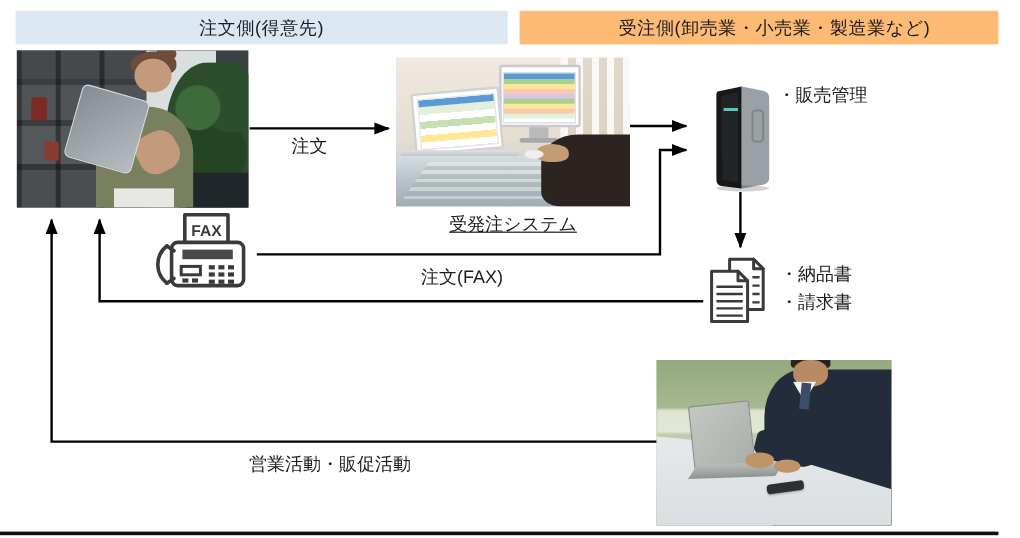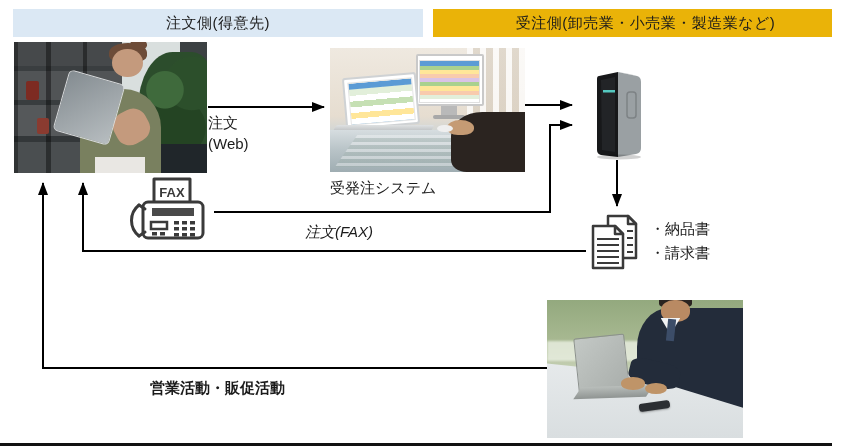--- a/index.html
+++ b/index.html
@@ -4,24 +4,24 @@
 <style>
   * { margin:0; padding:0; box-sizing:border-box; }
   html,body { background:#fff; }
   body { font-family:"Liberation Sans","DejaVu Sans",sans-serif; color:#1b1b1b; }
   .canvas { position:relative; width:832px; height:448px; background:#fff; overflow:hidden; }
 
   
   .hbar { position:absolute; top:9px; height:28px; display:flex; align-items:center; justify-content:center;
           font-size:15px; letter-spacing:.5px; }
   .hbar.blue { left:13px; width:410px; background:#dbe8f4; }
-  .hbar.orange { left:433px; width:409px; background:#eab308;padding-left:16px; }
-
-  
-  .lbl { position:absolute; font-size:15px; text-align:left; line-height:21px; white-space:nowrap; }
+  .hbar.orange { left:433px; width:409px; background:#fdba74;padding-left:16px; }
+
+  
+  .lbl { position:absolute; font-size:15px; text-align:center; line-height:21px; white-space:nowrap; }
 
   
   .photo { position:absolute; overflow:hidden; }
   .photo * { position:absolute; }
   .ph-customer { left:14px; top:42px; width:193px; height:131px; background:#3c4143; }
   .ph-system   { left:330px; top:48px; width:195px; height:124px; background:linear-gradient(180deg,#efe9e0 0%,#e6ddd0 55%,#cdd4d6 70%,#b9c3c6 100%); }
   .ph-sales    { left:547px; top:300px; width:196px; height:138px; background:linear-gradient(180deg,#93a97e 0%,#aebd97 38%,#ccd5bd 52%,#c4cdb4 60%,#a9b796 100%); }
 
   
   .c-window { left:52%; top:0; width:34%; height:78%; background:#d9dfde; }
@@ -142,21 +142,21 @@
     <div class="s-laptop">
       <div class="s-lrows"></div>
     </div>
     <div class="s-lbase"></div>
     <div class="s-desk"></div>
     <div class="s-reflect"></div>
     <div class="s-arm"></div>
     <div class="s-hand"></div>
     <div class="s-mouse"></div>
   </div>
-  <div class="lbl" style="left:330px; top:177px; width:195px;">受発注システム</div>
+  <div class="lbl" style="left:330px; top:177px; width:195px;text-decoration:underline;">受発注システム</div>
 
   <div class="photo ph-sales">
     <div class="m-band"></div>
     <div class="m-suit"></div>
     <div class="m-hair"></div>
     <div class="m-head"></div>
     <div class="m-shirt"></div>
     <div class="m-tie"></div>
     <div class="m-desk"></div>
     <div class="m-laptop-screen"></div>
@@ -249,28 +249,28 @@
       <path d="M525 105 L572 105" marker-end="url(#ah)"></path>
       <path d="M214 212 L550 212 L550 125 L572 125" marker-end="url(#ah)"></path>
       <path d="M617 160 L617 206" marker-end="url(#ah)"></path>
       <path d="M586 251 L83 251 L83 183" marker-end="url(#ah)"></path>
       <path d="M547 368 L43 368 L43 183" marker-end="url(#ah)"></path>
     </g>
   </svg>
 
   <div class="lbl" style="left:208px; top:112px; width:100px;">
     <div>注文</div>
-    <div>(Web)</div>
-  </div>
-
-  <div class="lbl" style="left:305px; top:221px; width:160px;font-style:italic;">注文(FAX)</div>
-
-  <div class="lbl" style="left:150px; top:377px; width:250px;font-weight:bold;">営業活動・販促活動</div>
+  </div>
+
+  <div class="lbl" style="left:305px; top:221px; width:160px;">注文(FAX)</div>
+
+  <div class="lbl" style="left:150px; top:377px; width:250px;">営業活動・販促活動</div>
 
   <ul class="blist srv-list">
+    <li>・販売管理</li>
   </ul>
 
   <ul class="blist doc-list">
     <li>・納品書</li>
     <li>・請求書</li>
   </ul>
 
   <div class="bottom-rule"></div>
 
 </div>

